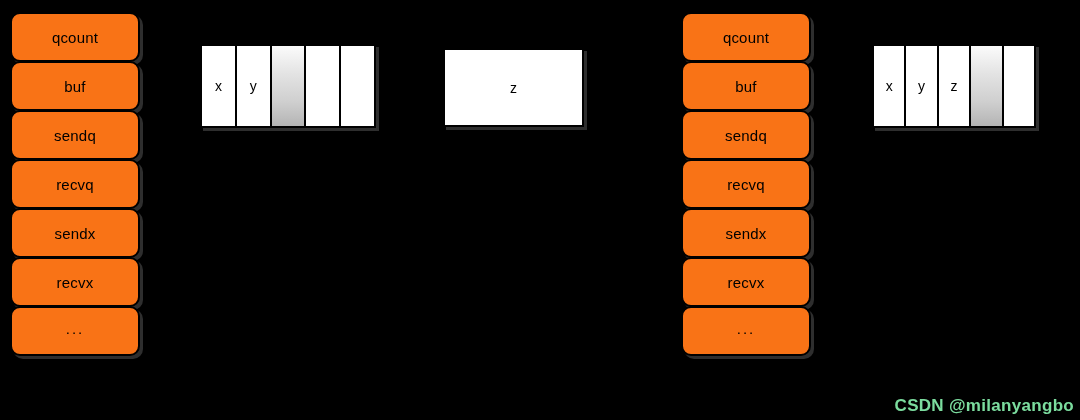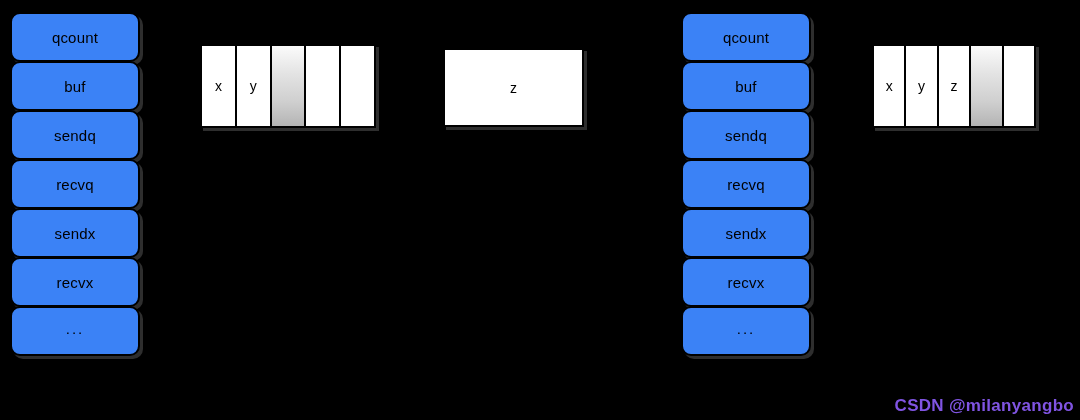--- a/index.html
+++ b/index.html
@@ -30,21 +30,21 @@
   .hchan {
     position: absolute;
     width: 130px;
   }
   .hchan-cell {
     position: relative;
     box-sizing: border-box;
     width: 130px;
     height: 50px;
     margin-bottom: 0px;
-    background: #3b82f6;
+    background: #f97316;
     border: 2px solid #000000;
     border-radius: 10px;
     display: flex;
     align-items: center;
     justify-content: center;
     font-size: 15px;
     line-height: 1;
     letter-spacing: 0.2px;
     box-shadow: 3px 3px 0 rgba(255,255,255,0.18);
   }
@@ -101,21 +101,21 @@
     box-shadow: 3px 3px 0 rgba(255,255,255,0.18);
   }
 
   
   .watermark {
     position: absolute;
     right: 6px;
     bottom: 4px;
     font-size: 17px;
     font-weight: bold;
-    color: #8b5cf6;
+    color: #86efac;
     opacity: 0.92;
     letter-spacing: 0.3px;
     text-shadow: 1px 1px 0 rgba(0,0,0,0.55);
     white-space: nowrap;
   }
 </style>
 </head>
 <body>
 
 <div class="canvas">

